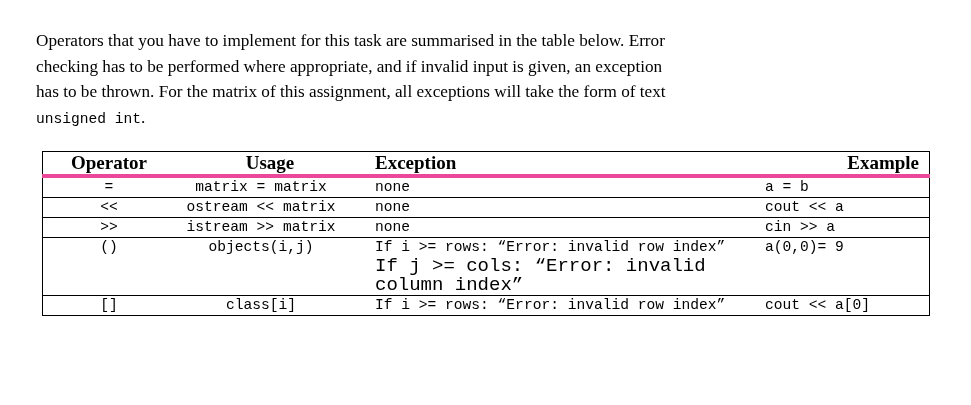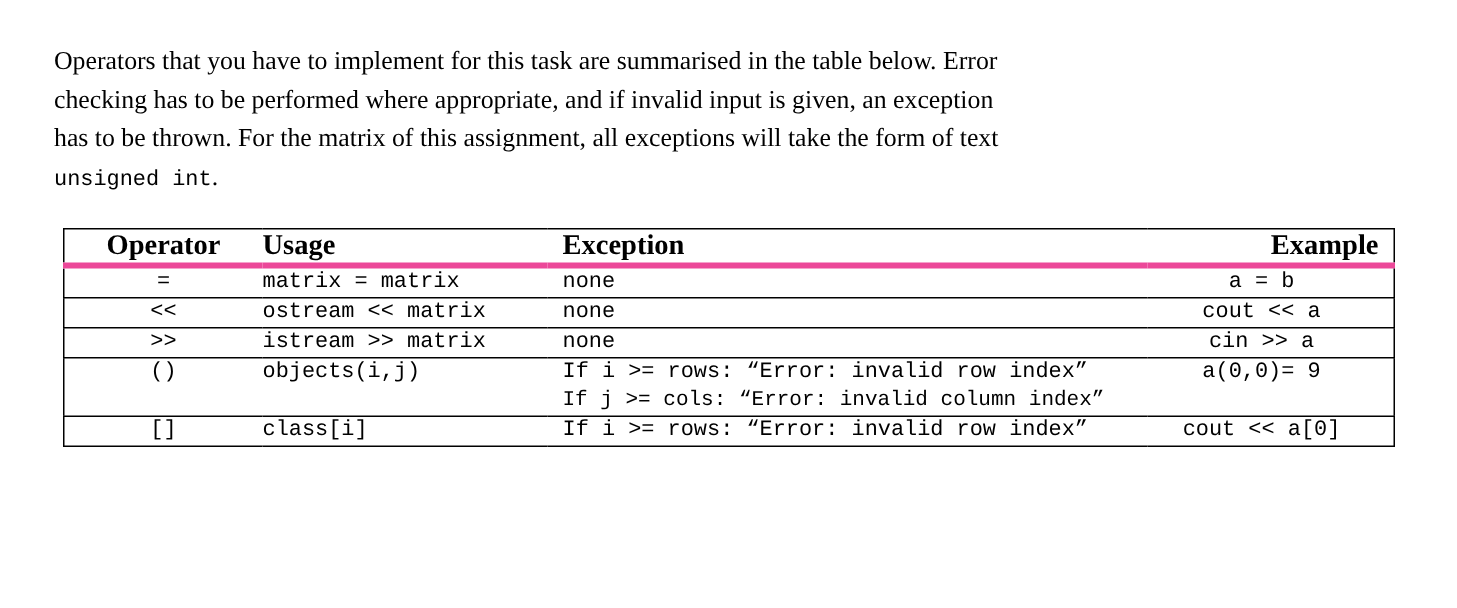--- a/index.html
+++ b/index.html
@@ -68,41 +68,41 @@
     padding: 4px 0 5px 0;
     border-bottom: 4px solid #ec4899;
   }
   .outer-left {
     border-left: 1.3px solid #000;
   }
   .outer-right {
     border-right: 1.3px solid #000;
   }
   .c-op    { width: 132px; text-align: center; }
-  .c-usage { width: 190px; }
+  .c-usage { width: 190px; text-align: center; }
   .c-exc   { width: 390px; text-align: left; padding-left: 10px !important; margin-top: 22px; }
   .c-ex    { width: 154px; text-align: center; }
   .hdr .c-exc { text-align: left; padding-left: 10px !important; }
   .hdr .c-ex { text-align: right; padding-right: 10px !important; }
   .body-row td {
     font-family: "Liberation Mono", monospace;
     font-size: 14.6px;
     padding: 3px 0 3px 0;
     line-height: 19px;
   }
   .body-row td.c-usage { padding-right: 18px; }
-  .body-row td.c-ex { text-align: center; padding-right: 12px; }
+  .body-row td.c-ex { text-align: left; padding-right: 12px; }
   .sep-row td {
     border-bottom: 1px solid #000;
     height: 0;
     padding: 0;
   }
   .cont-row td {
     font-family: "Liberation Mono", monospace;
-    font-size: 14px;
+    font-size: 19px;
     padding: 0 0 4px 0;
     line-height: 19px;
   }
 </style>
 </head>
 <body>
 
 <div class="page">
 
   <p class="para">

